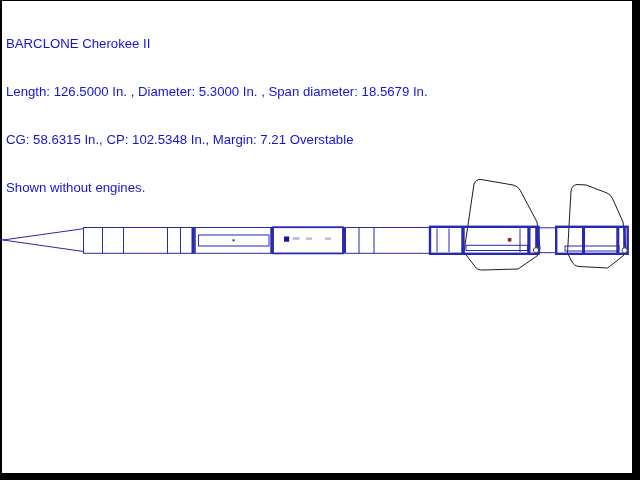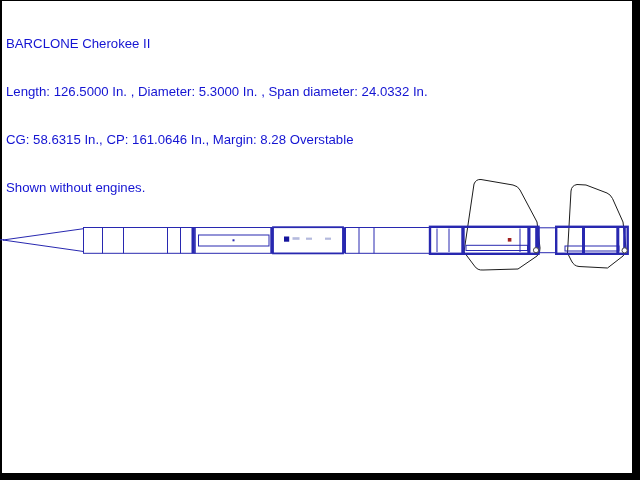--- a/index.html
+++ b/index.html
@@ -12,22 +12,22 @@
   .header div{height:16px;}
   #rocket-svg{position:absolute;left:0;top:0;width:640px;height:480px;}
 </style>
 </head>
 <body style="background: rgb(0, 0, 0);">
 
 <div class="screen">
   <div class="canvas" style="background: rgb(255, 255, 255);">
     <div class="header" style="color: rgb(20, 20, 210);">
       <div>BARCLONE Cherokee II</div>
-      <div>Length: 126.5000 In. , Diameter: 5.3000 In. , Span diameter: 24.0332 In.</div>
-      <div>CG: 58.6315 In., CP: 161.0646 In., Margin: 8.28 Overstable</div>
+      <div>Length: 126.5000 In. , Diameter: 5.3000 In. , Span diameter: 18.5679 In.</div>
+      <div>CG: 58.6315 In., CP: 102.5348 In., Margin: 7.21 Overstable</div>
       <div>Shown without engines.</div>
     </div>
   </div>
   <svg id="rocket-svg" viewBox="0 0 640 480" xmlns="http://www.w3.org/2000/svg">
       <g fill="none" stroke="#1c1c1c" stroke-width="1" stroke-linejoin="round">
         <path d="M464,252 L474,184 Q476,179 481,179.5 L513,185 Q518,186 520,190 L537,222 L540,248 Q540.5,253 537,256 L518,269 L483,270 Q477.5,270.5 474.5,266 Z"></path>
         <path d="M567.5,253 L571,191 Q571.5,185.5 577,184.5 L586,185 L607,193 Q610.5,194.5 612.5,198.5 L623,222 L626,248 Q626.5,253 623,256 L607.5,268 L579,266.5 Q574,266 571.5,261 Z"></path>
       </g>
       <g fill="none" stroke="#2828b0" stroke-width="1">
         <line x1="0" y1="239.8" x2="4" y2="239.8"></line>

